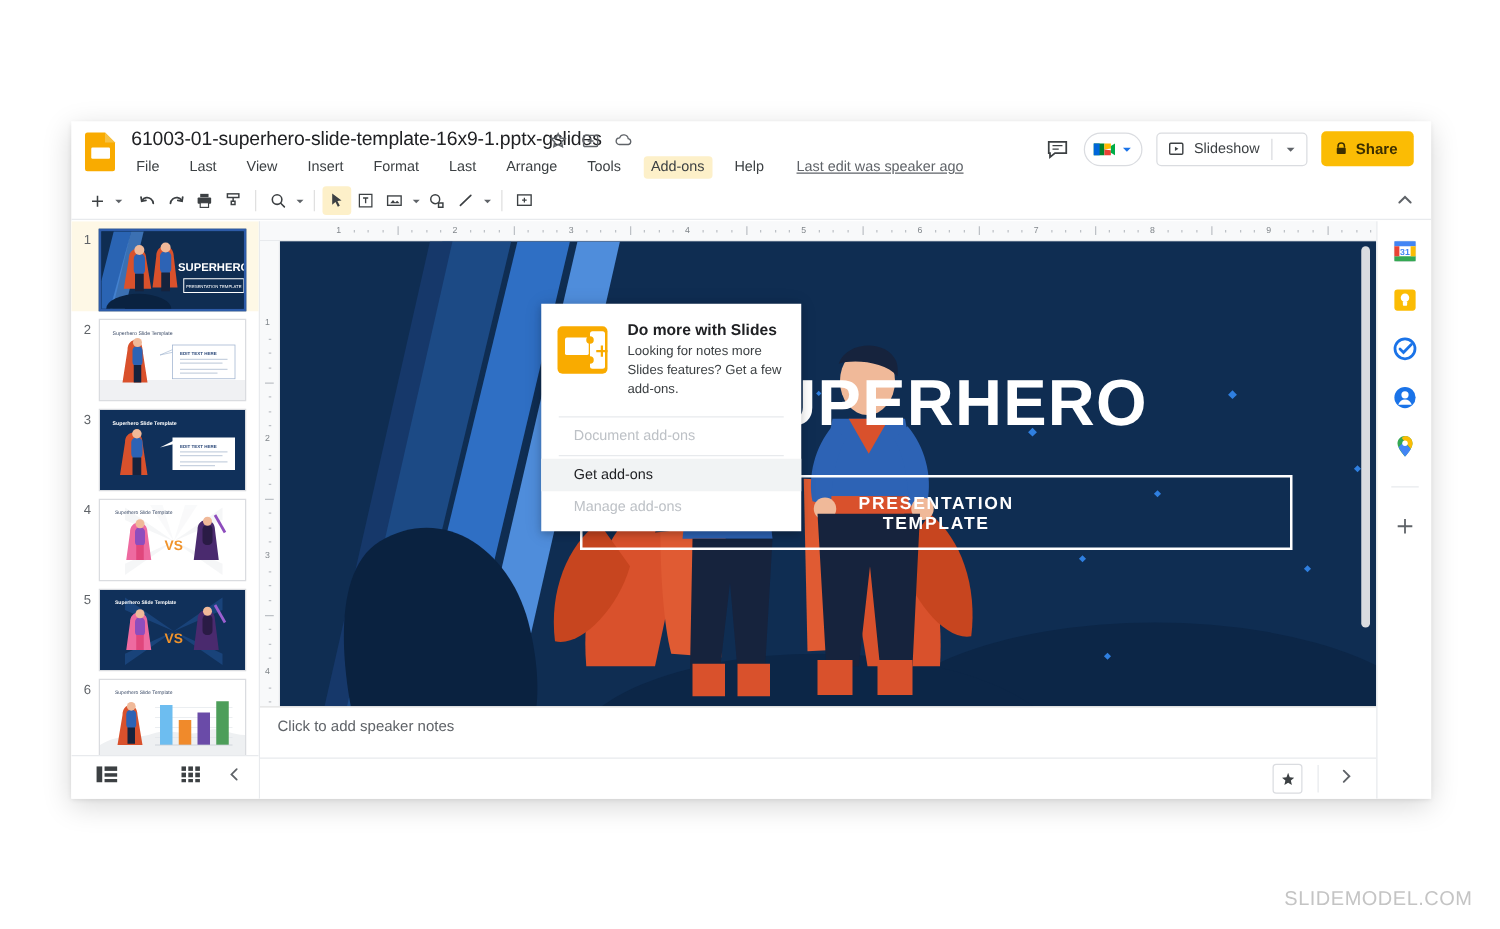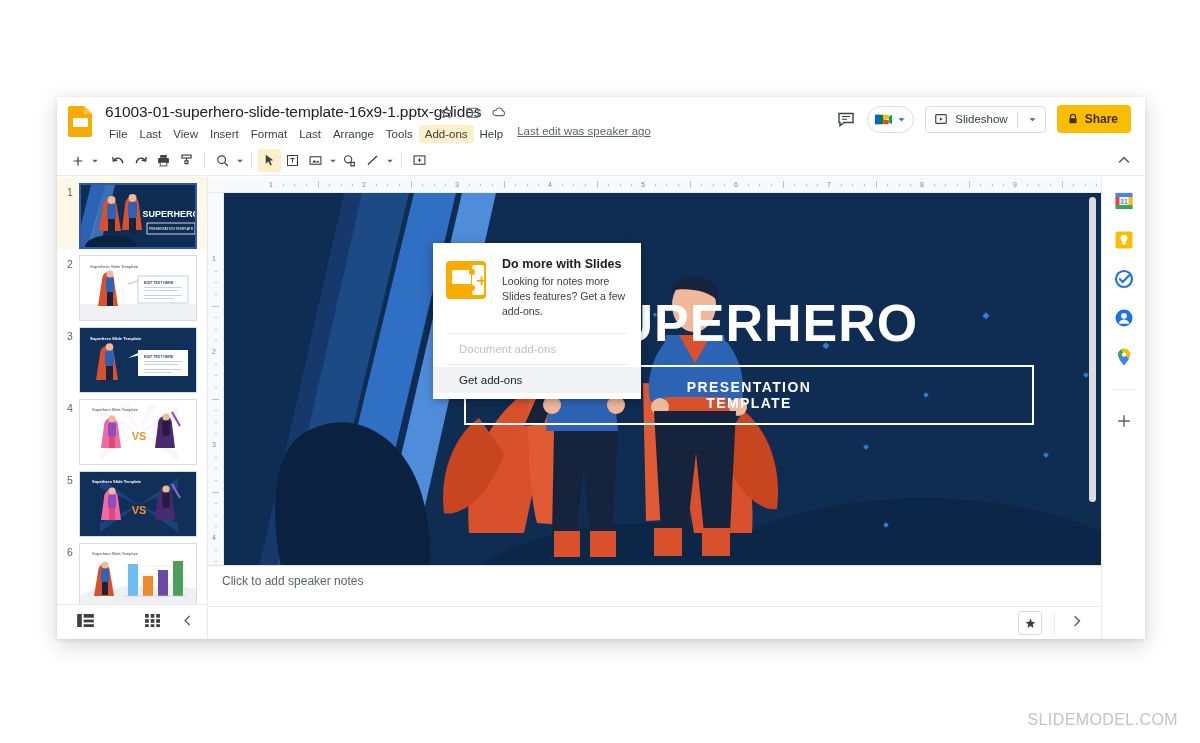--- a/index.html
+++ b/index.html
@@ -30,21 +30,21 @@
     position: absolute; left: 48px; top: 6px;
     font-size: 15.5px; color: #202124; letter-spacing: -0.1px;
     white-space: nowrap;
   }
   .title-icons { position: absolute; left: 382px; top: 8px; display: flex; gap: 11px; }
   .title-icons .ti { width: 15px; height: 15px; color: #5f6368; }
 
   
   .menu-bar {
     position: absolute; left: 46px; top: 28px;
-    display: flex; align-items: flex-start; gap: 0px;
+    display: flex; align-items: center; gap: 12px;
   }
   .menu-item {
     font-size: 11.5px; color: #3c4043;
     padding: 3px 6px; border-radius: 3px; white-space: nowrap;
   }
   .menu-item.active { background: #fdf0c9; }
   .last-edit {
     font-size: 11.5px; color: #5f6368; margin-left: 8px;
     text-decoration: underline; white-space: nowrap;
   }
@@ -760,21 +760,21 @@
               <circle cx="514" cy="214" r="9" fill="#f0b999"></circle>
               <path d="M430 218h82l-6 122h-26l-8-80-9 80h-26z" fill="#16233d"></path>
               <rect x="430" y="335" width="28" height="28" fill="#d9512c"></rect>
               <rect x="478" y="335" width="28" height="28" fill="#d9512c"></rect>
             </g>
           </svg>
 
           
           <div style="position:absolute; left:240px; top:100px; width:570px;">
             <div style="font-size:52px; font-weight:bold; color:#fff; letter-spacing:1px; text-align:center; font-family:'Liberation Sans',sans-serif;">SUPERHERO</div>
-            <div style="border:2px solid #fff; margin-top:12px; padding:12px 0; text-align:center;">
+            <div style="border:2px solid #fff; margin-top:27px; padding:12px 0; text-align:center;">
               <div style="font-size:14px; font-weight:bold; color:#fff; letter-spacing:1.4px;">PRESENTATION</div>
               <div style="font-size:14px; font-weight:bold; color:#fff; letter-spacing:1.4px;">TEMPLATE</div>
             </div>
           </div>
 
           
         </div>
 
         <div class="vscroll"></div>
       </div>
@@ -860,17 +860,18 @@
       </span>
       <div>
         <div class="dd-promo-title">Do more with Slides</div>
         <div class="dd-promo-sub">Looking for notes more Slides features? Get a few add-ons.</div>
       </div>
     </div>
     <div class="dd-sep"></div>
     <div class="dd-item">Document add-ons</div>
     <div class="dd-sep"></div>
     <div class="dd-item enabled hover">Get add-ons</div>
+    <div class="dd-item">Manage add-ons</div>
   </div>
 
 </div>
 
 <div class="watermark">SLIDEMODEL.COM</div>
 
 </body></html>

